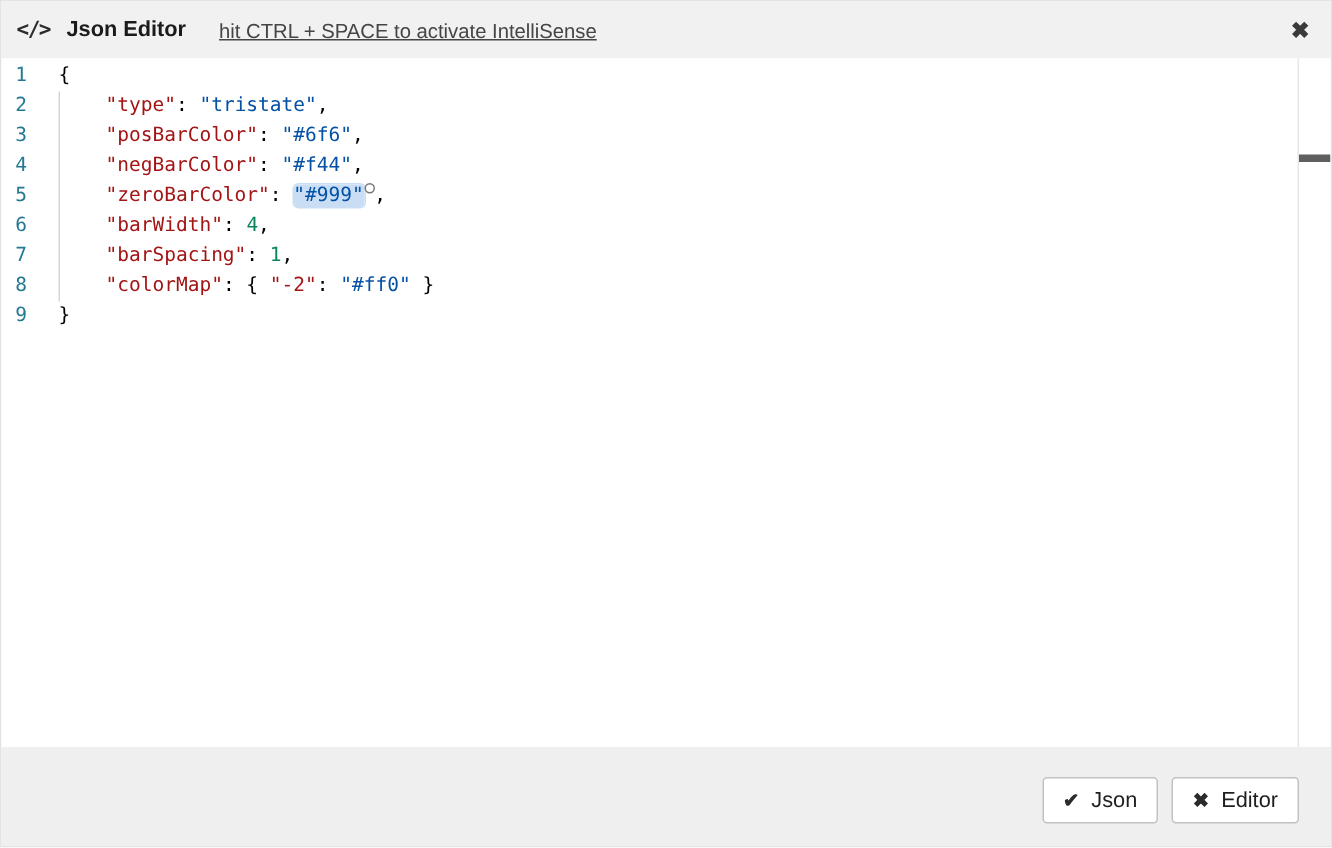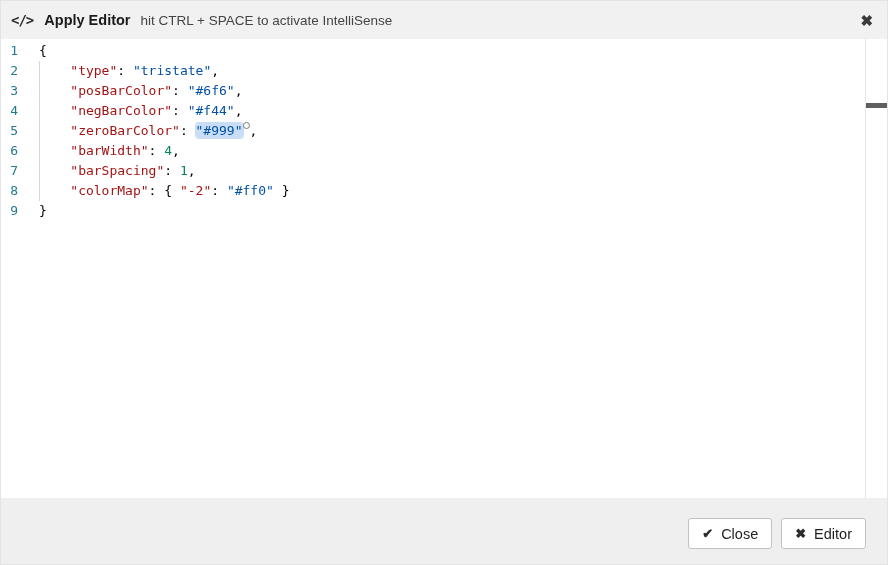--- a/index.html
+++ b/index.html
@@ -7,21 +7,21 @@
 
   .modal { width:888px; height:565px; display:flex; flex-direction:column; box-sizing:border-box;
            border:1px solid #e3e3e3; background:#fff; }
 
   
   .header { flex:0 0 38px; height:38px; background:#f1f1f1; display:flex; align-items:center;
             padding:0 14px 0 10px; box-sizing:border-box; }
   .code-icon { font-family:"DejaVu Sans Mono","Liberation Mono",monospace; font-weight:bold;
                font-size:14px; color:#2b2b2b; letter-spacing:-1px; margin-right:11px; }
   .title { font-weight:bold; font-size:14.5px; color:#1b1b1b; }
-  .hint { margin-left:10px; font-size:13.5px; color:#454545; }
+  .hint { margin-left:22px; font-size:13.5px; color:#454545;text-decoration:underline; }
   .close-x { margin-left:auto; font-size:15px; font-weight:bold; color:#3a3a3a; cursor:pointer; line-height:1; }
 
   
   .editor { flex:1 1 auto; position:relative; background:#ffffff; overflow:hidden;
             font-family:"DejaVu Sans Mono","Liberation Mono",monospace; font-size:13px; line-height:20px;
             padding-top:2px; }
   .code-line { display:flex; height:20px; }
   .line-number { flex:0 0 38px; width:38px; box-sizing:border-box; text-align:right; padding-right:21px;
                  color:#237893; user-select:none; }
   .line-content { white-space:pre; color:#000000; }
@@ -44,21 +44,21 @@
          color:#1f1f1f; font-family:"Liberation Sans", sans-serif; cursor:pointer; }
   .btn-icon { font-size:13px; font-weight:bold; color:#2b2b2b; }
 </style>
 </head>
 <body>
 
 <div class="modal">
 
   <div class="header">
     <span class="code-icon">&lt;/&gt;</span>
-    <span class="title">Apply Editor</span>
+    <span class="title">Json Editor</span>
     <span class="hint">hit CTRL + SPACE to activate IntelliSense</span>
     <span class="close-x">✖</span>
   </div>
 
   <div class="editor">
     <div class="indent-guide"></div>
     <div>
         <div class="code-line">
           <div class="line-number">1</div>
           <div class="line-content"><span class="tok-punct">{</span></div>
@@ -96,21 +96,21 @@
           <div class="line-content"><span class="tok-punct">}</span></div>
         </div>
       </div>
     <div class="ruler-border"></div>
     <div class="ruler-mark"></div>
   </div>
 
   <div class="footer">
     <button class="btn">
       <span class="btn-icon">✔</span>
-      <span>Close</span>
+      <span>Json</span>
     </button>
     <button class="btn">
       <span class="btn-icon">✖</span>
       <span>Editor</span>
     </button>
   </div>
 
 </div>
 
 </body></html>

